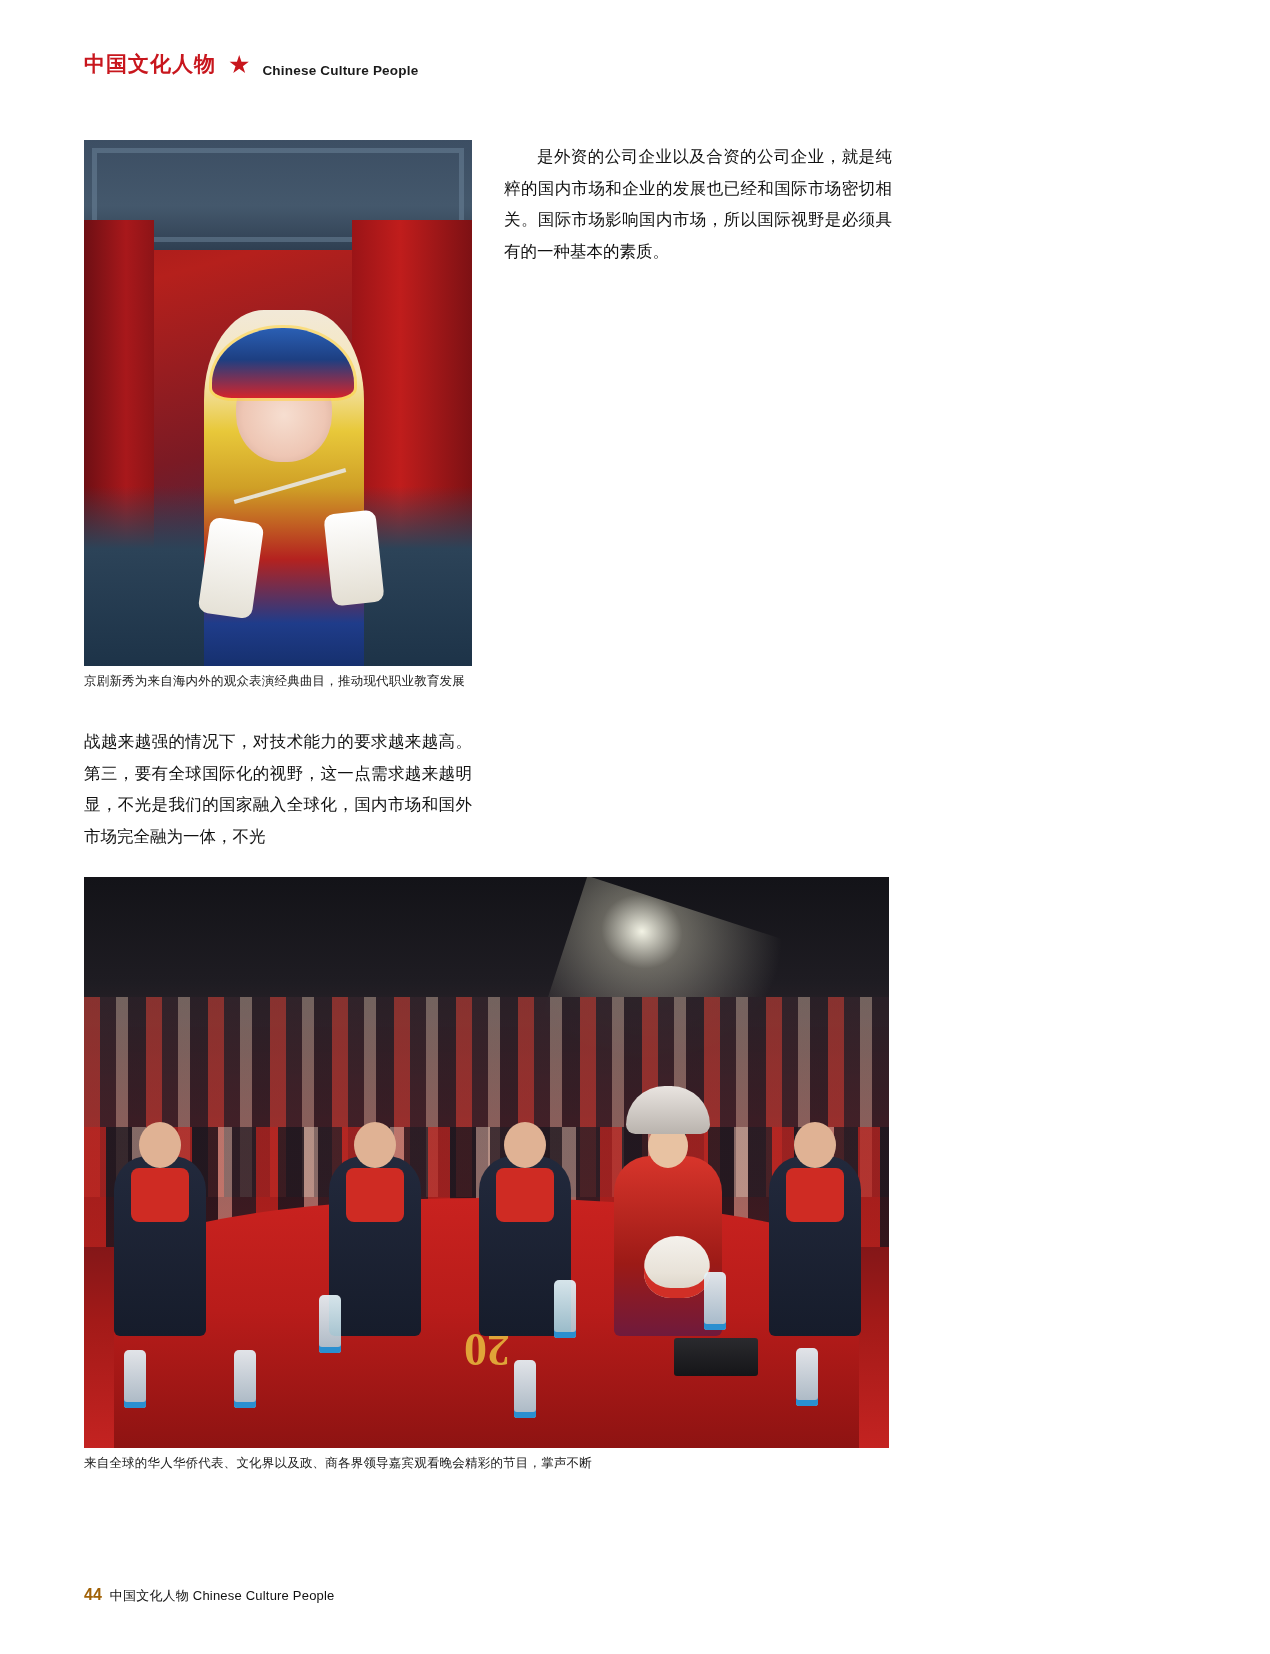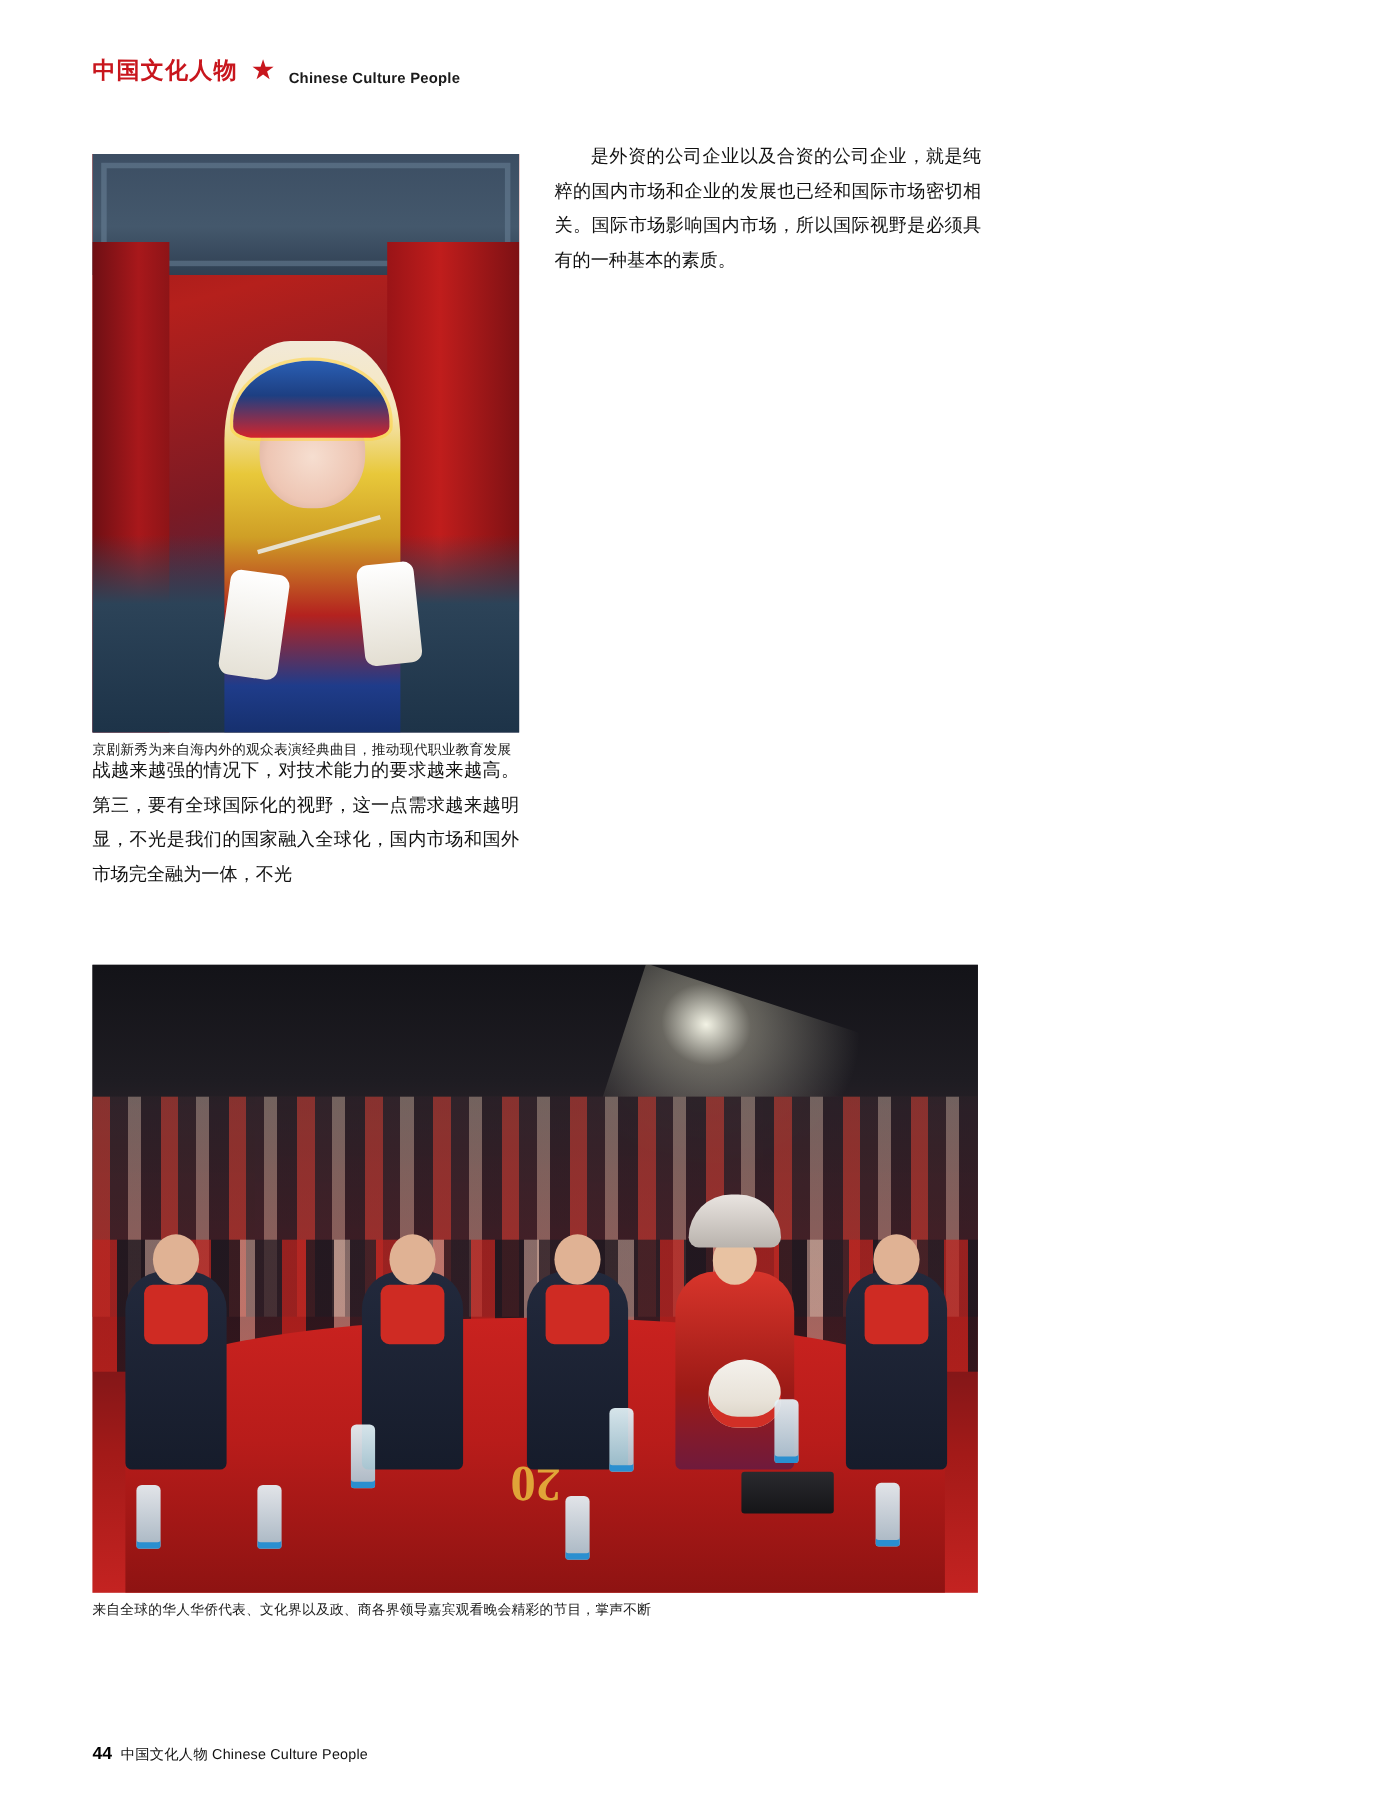--- a/index.html
+++ b/index.html
@@ -314,43 +314,43 @@
     line-height: 31.6px;
     color: #111111;
     text-align: justify;
     text-justify: inter-character;
   }
   .bodytext p { margin: 0; text-indent: 2em; }
   .bodytext p.noindent { text-indent: 0; }
 
   #col-right {
     left: 504px;
-    top: 126px;
+    top: 141px;
     width: 388px;
   }
   #col-left-lower {
     left: 84px;
-    top: 684px;
+    top: 726px;
     width: 388px;
   }
 
   
   .footer {
     position: absolute;
     left: 84px;
     top: 1586px;
     display: flex;
     align-items: baseline;
     gap: 8px;
   }
   .folio {
     font-family: "Liberation Sans", sans-serif;
     font-weight: bold;
     font-size: 16px;
-    color: #000000;
+    color: #a16207;
   }
   .footer-title {
     font-family: "Liberation Sans", sans-serif;
     font-size: 13px;
     color: #111;
     letter-spacing: .2px;
   }
 </style>
 </head>
 <body>

